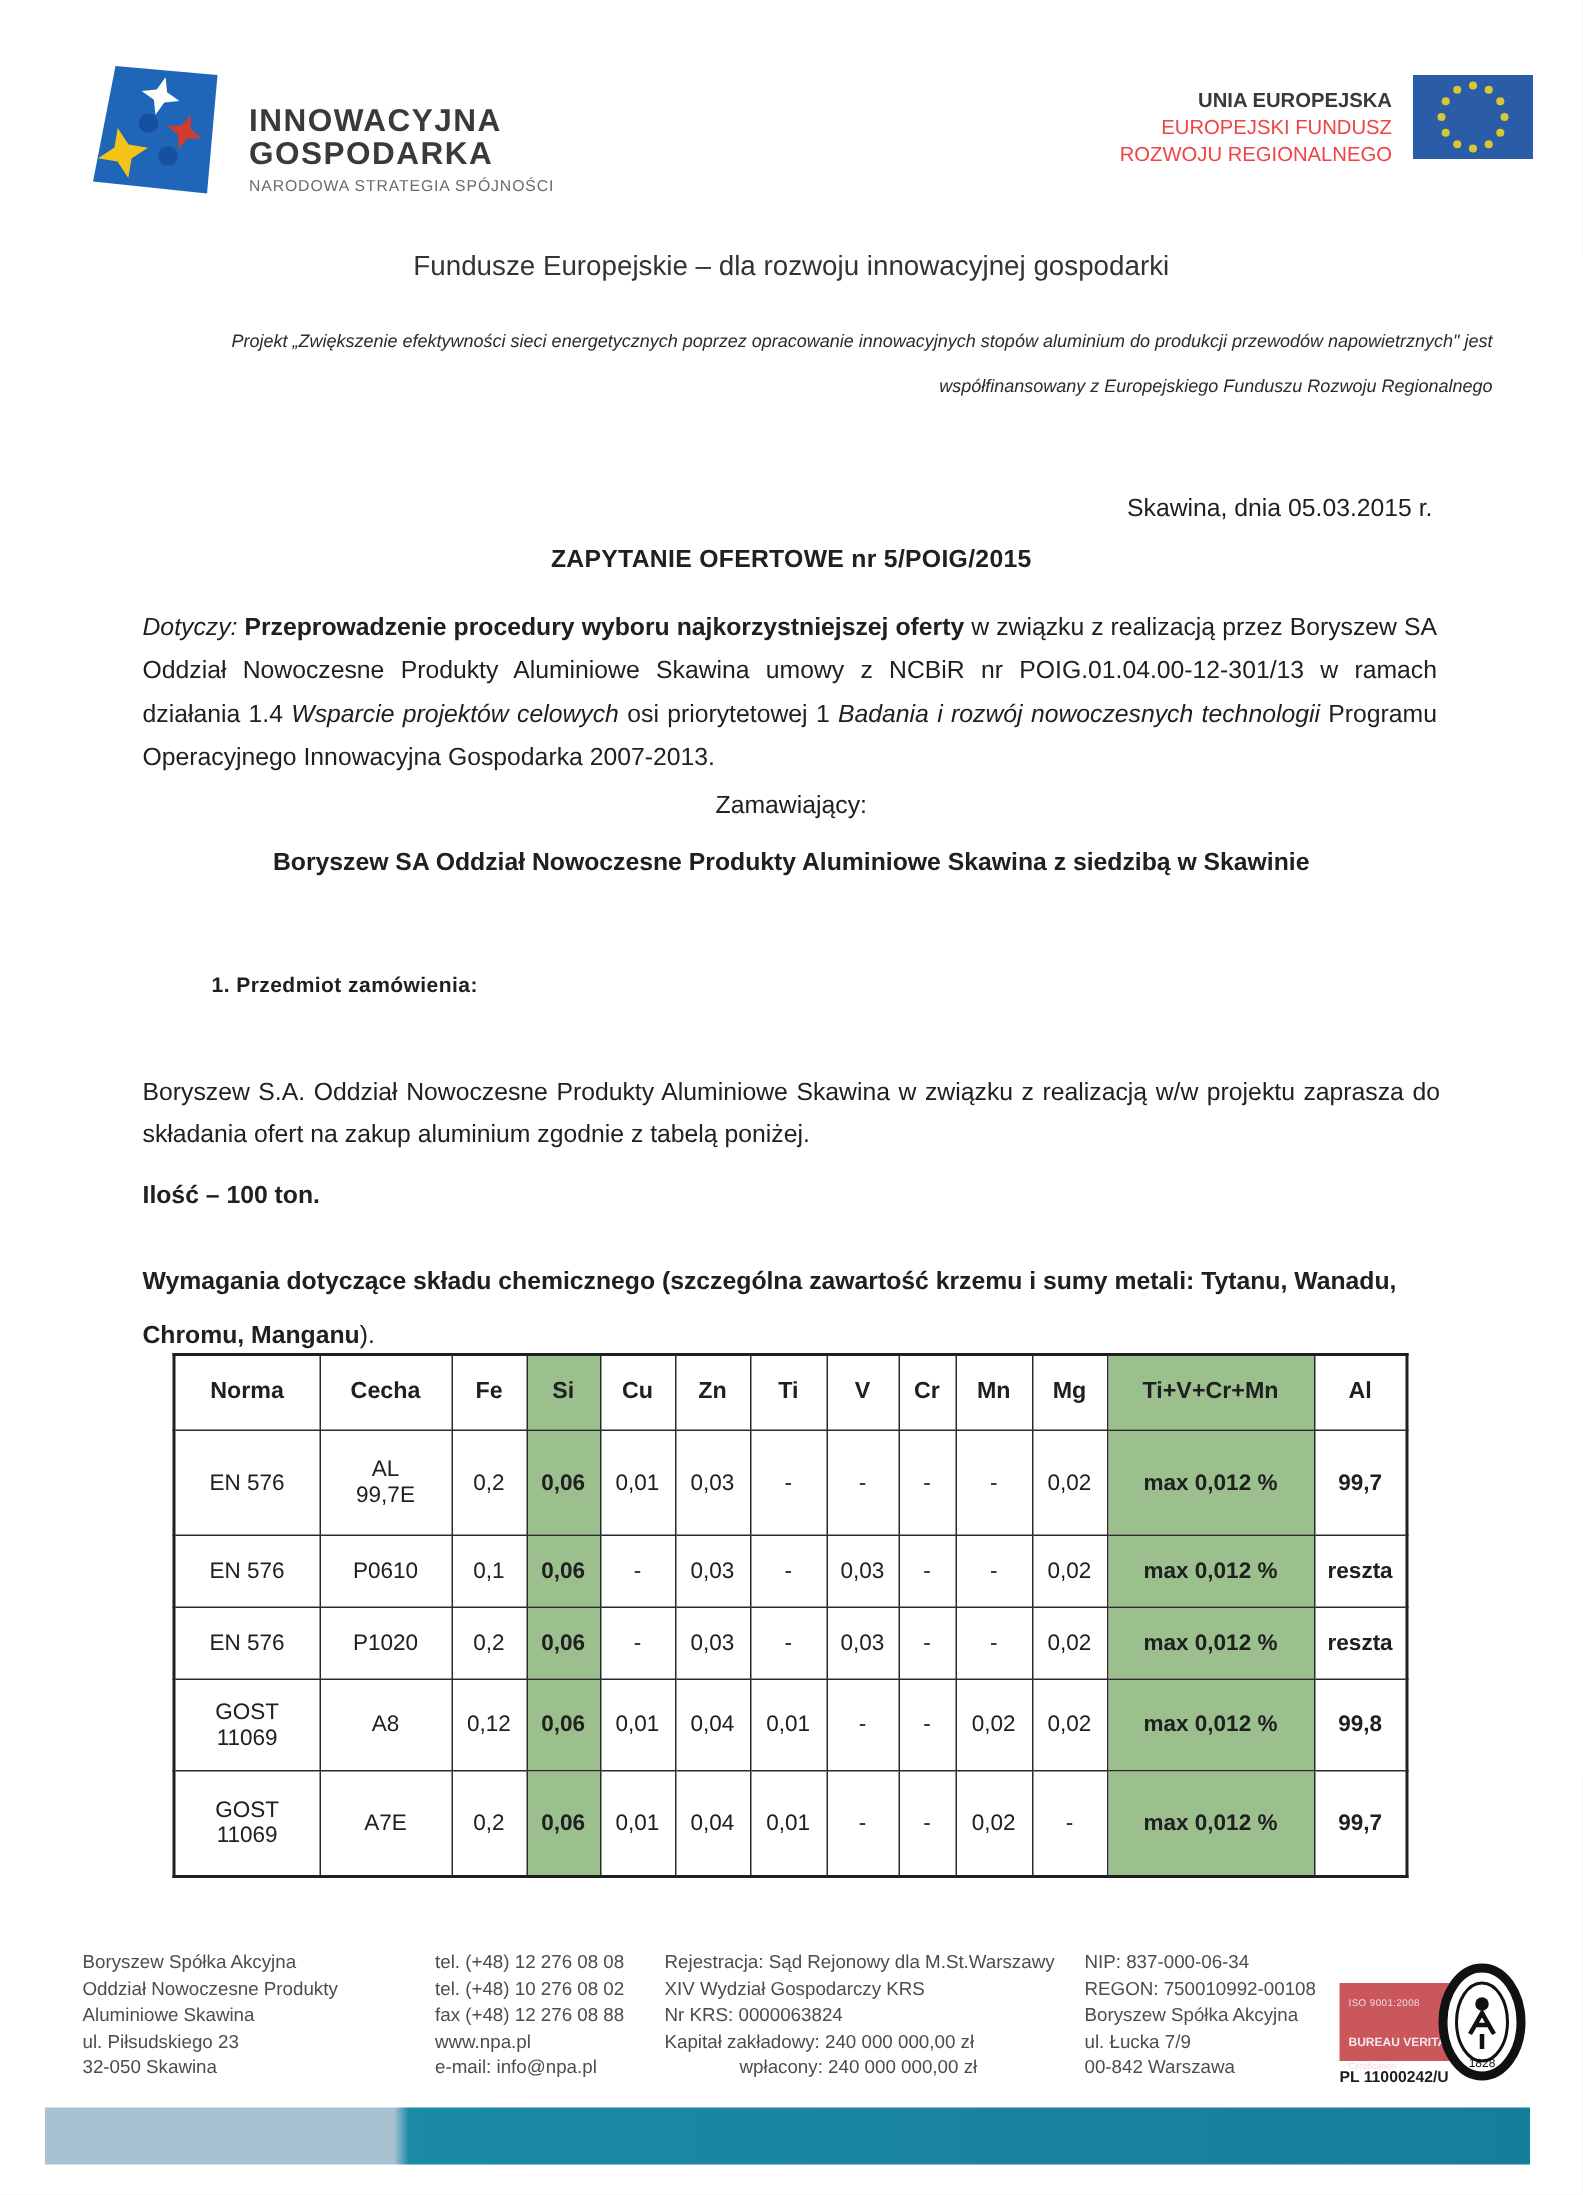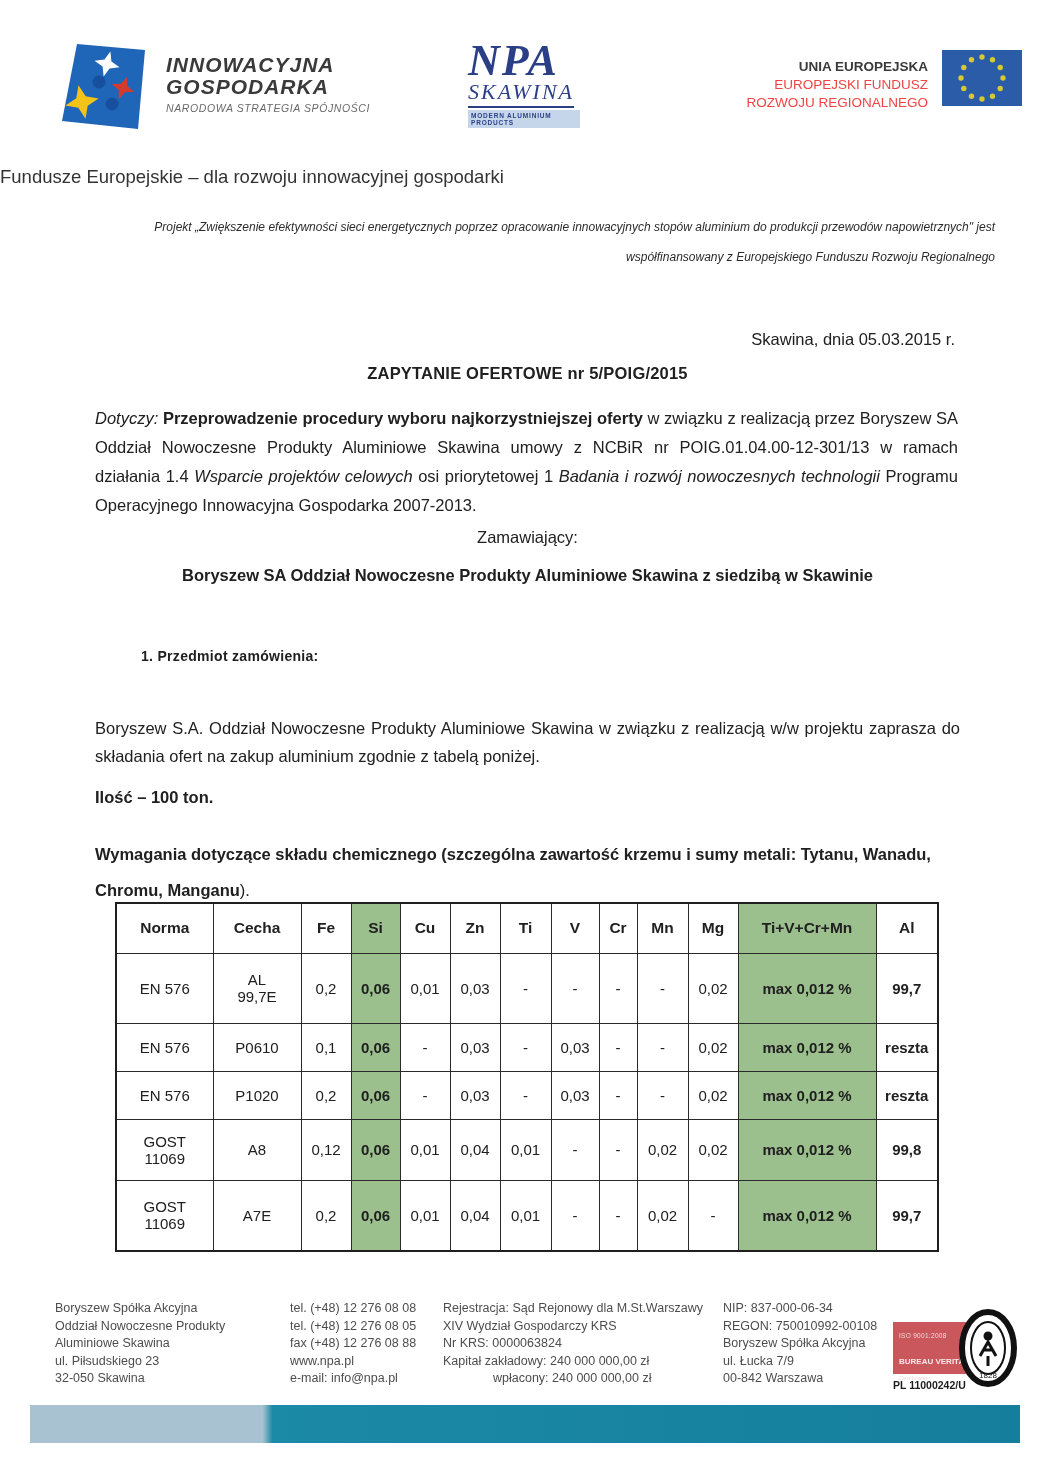--- a/index.html
+++ b/index.html
@@ -10,37 +10,37 @@
     --eu-blue:#2b5ca8;
     --badge-red:#c9575c;
     --ink:#202020;
     --footer-ink:#4d4d4d;
   }
   *{margin:0;padding:0;box-sizing:border-box;}
   body{background:#e8e8e8;font-family:"Liberation Sans","DejaVu Sans",sans-serif;color:var(--ink);}
   .page{position:relative;width:1055px;height:1463px;margin:0 auto;background:#ffffff;overflow:hidden;}
 
   
-  .logo-ig{position:absolute;left:52px;top:36px;display:flex;align-items:flex-start;gap:14px;font-style:italic;}
+  .logo-ig{position:absolute;left:52px;top:36px;display:flex;align-items:center;gap:14px;}
   .ig-text{padding-top:18px;line-height:1.05;}
   .ig-text .l1,.ig-text .l2{font-size:21px;font-weight:bold;letter-spacing:1px;color:#3a3a3a;}
   .ig-text .l3{font-size:10.5px;letter-spacing:.6px;color:#6a6a6a;margin-top:5px;}
 
   .logo-npa{position:absolute;left:468px;top:42px;width:160px;text-align:left;}
   .npa-name{font-family:"Liberation Serif","DejaVu Serif",serif;font-style:italic;font-weight:bold;font-size:44px;color:var(--npa-navy);line-height:.85;letter-spacing:2px;}
   .npa-city{font-family:"Liberation Serif","DejaVu Serif",serif;font-style:italic;font-size:22px;color:var(--npa-navy);letter-spacing:2px;border-bottom:2px solid var(--npa-navy);display:inline-block;padding-bottom:1px;line-height:1.15;}
   .npa-tag{margin-top:2px;background:#c6d6ea;color:var(--npa-navy);font-size:6.5px;font-weight:bold;letter-spacing:.8px;padding:2px 3px;width:112px;}
 
   .logo-eu{position:absolute;right:33px;top:50px;display:flex;align-items:flex-start;gap:14px;}
   .eu-text{text-align:right;padding-top:8px;line-height:1.35;}
   .eu-text .l1{font-size:13.5px;font-weight:bold;color:#3a3a3a;}
   .eu-text .l2,.eu-text .l3{font-size:13.5px;color:#ef4444;}
 
   
-  .doc-heading{position:absolute;top:166px;left:0;right:0;text-align:left;font-size:18.5px;color:#333;}
+  .doc-heading{position:absolute;top:166px;left:0;right:0;text-align:center;font-size:18.5px;color:#333;}
   .project-para{position:absolute;top:212px;left:60px;right:60px;text-align:right;font-style:italic;font-size:12px;line-height:30px;color:#2b2b2b;}
   .date-line{position:absolute;top:330px;right:100px;font-size:16.5px;}
   .doc-title{position:absolute;top:364px;left:0;right:0;text-align:center;font-size:16.5px;font-weight:bold;letter-spacing:.2px;}
   .dotyczy{position:absolute;top:404px;left:95px;right:97px;font-size:16.5px;line-height:29px;text-align:justify;}
   .zam-label{position:absolute;top:528px;left:0;right:0;text-align:center;font-size:16.5px;}
   .zam-value{position:absolute;top:566px;left:0;right:0;text-align:center;font-size:16.5px;font-weight:bold;}
   .sec-heading{position:absolute;top:648px;left:141px;font-size:14px;font-weight:bold;letter-spacing:.3px;}
   .body-para{position:absolute;top:714px;left:95px;right:95px;font-size:16.5px;line-height:28px;text-align:justify;}
   .qty-line{position:absolute;top:788px;left:95px;font-size:16.5px;font-weight:bold;}
   .req-para{position:absolute;top:836px;left:95px;right:95px;font-size:16.5px;line-height:36px;font-weight:bold;}
@@ -97,25 +97,20 @@
         <polygon points="30,49 34.8,61.2 47,66 34.8,70.8 30,83 25.2,70.8 13,66 25.2,61.2" fill="#f3c318" transform="rotate(-12 30 66)"></polygon>
       </svg>
     </span>
     <div class="ig-text">
       <div class="l1">INNOWACYJNA</div>
       <div class="l2">GOSPODARKA</div>
       <div class="l3">NARODOWA STRATEGIA SPÓJNOŚCI</div>
     </div>
   </div>
 
-  <div class="logo-npa">
-    <div class="npa-name">NPA</div>
-    <div class="npa-city">SKAWINA</div>
-    <div class="npa-tag">MODERN ALUMINIUM PRODUCTS</div>
-  </div>
 
   <div class="logo-eu">
     <div class="eu-text">
       <div class="l1">UNIA EUROPEJSKA</div>
       <div class="l2">EUROPEJSKI FUNDUSZ</div>
       <div class="l3">ROZWOJU REGIONALNEGO</div>
     </div>
     <span>
       <svg width="80" height="56" viewBox="0 0 80 56">
         <rect x="0" y="0" width="80" height="56" fill="#2b5ca8"></rect>
@@ -272,21 +267,21 @@
   <div class="footer">
     <div class="fcol" data-footer-col="col1">
         <div class="footer-line">Boryszew Spółka Akcyjna</div>
         <div class="footer-line">Oddział Nowoczesne Produkty</div>
         <div class="footer-line">Aluminiowe Skawina</div>
         <div class="footer-line">ul. Piłsudskiego 23</div>
         <div class="footer-line">32-050 Skawina</div>
       </div>
     <div class="fcol" data-footer-col="col2">
         <div class="footer-line">tel. (+48) 12 276 08 08</div>
-        <div class="footer-line">tel. (+48) 12 276 08 05</div>
+        <div class="footer-line">tel. (+48) 10 276 08 02</div>
         <div class="footer-line">fax (+48) 12 276 08 88</div>
         <div class="footer-line">www.npa.pl</div>
         <div class="footer-line">e-mail: info@npa.pl</div>
       </div>
     <div class="fcol" data-footer-col="col3">
         <div class="footer-line">Rejestracja: Sąd Rejonowy dla M.St.Warszawy</div>
         <div class="footer-line">XIV Wydział Gospodarczy KRS</div>
         <div class="footer-line">Nr KRS: 0000063824</div>
         <div class="footer-line">Kapitał zakładowy: 240 000 000,00 zł</div>
         <div class="footer-line">wpłacony: 240 000 000,00 zł</div>

